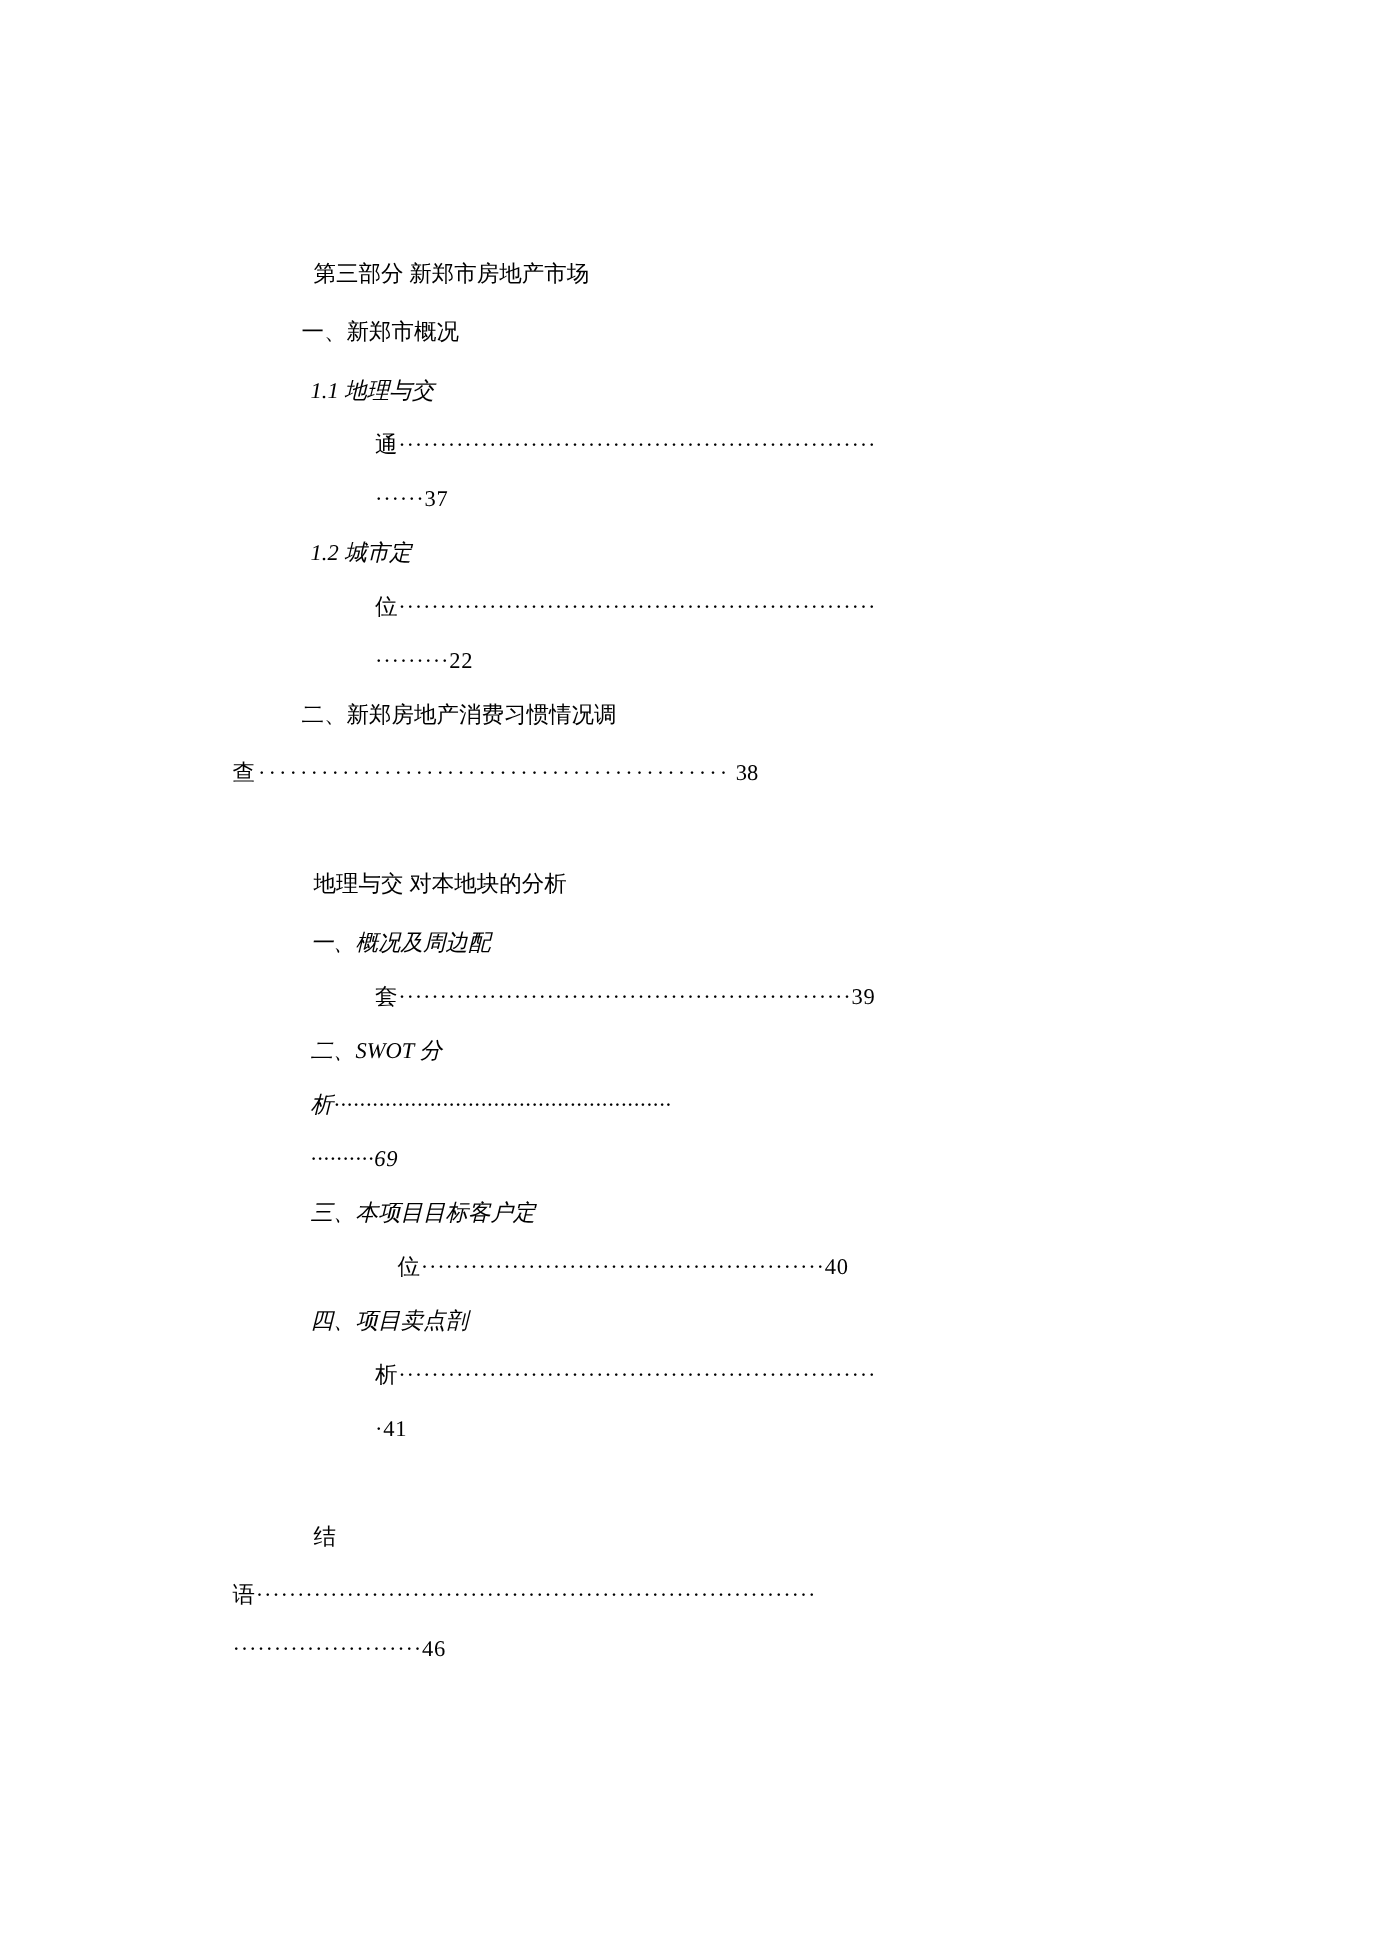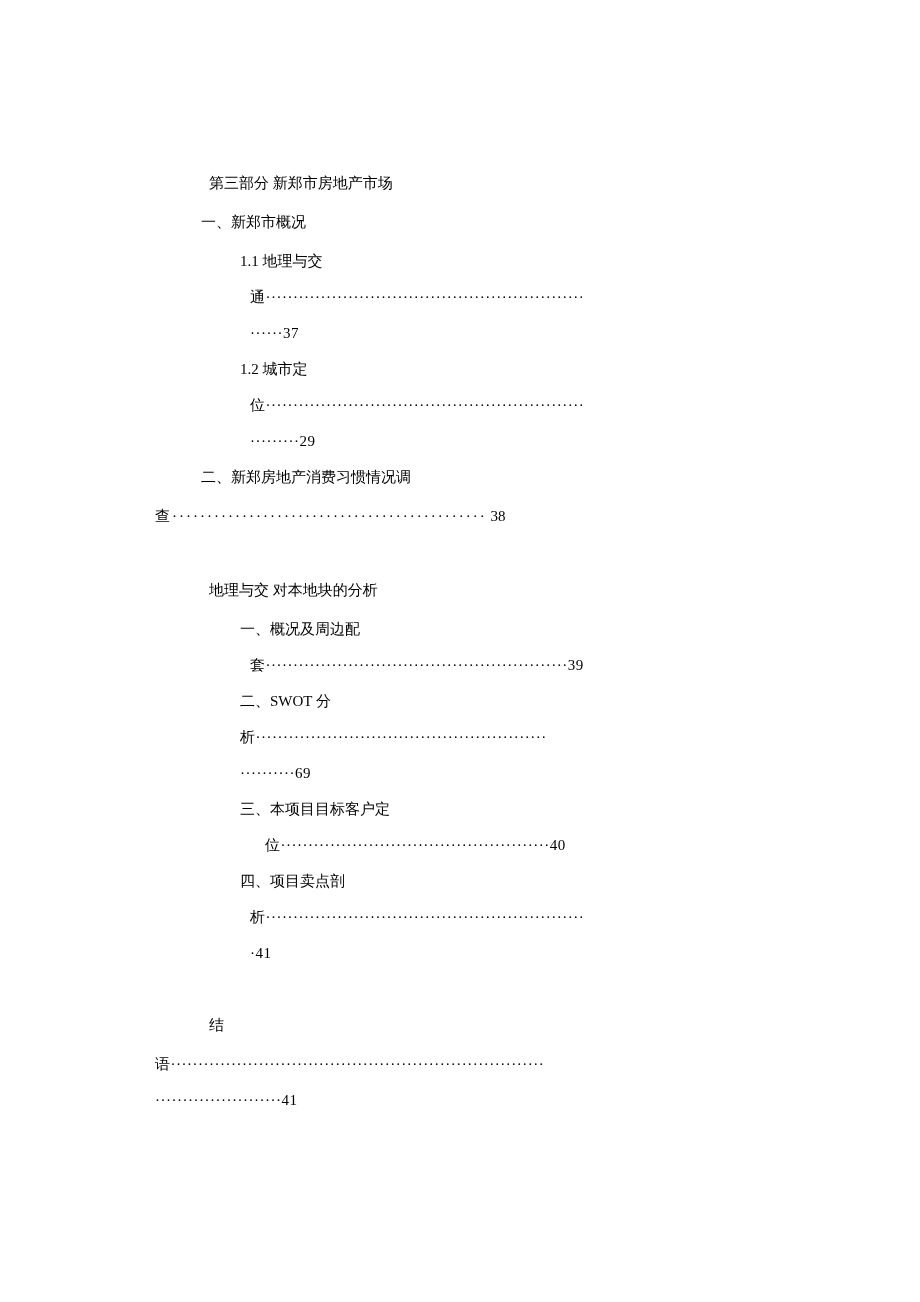--- a/index.html
+++ b/index.html
@@ -28,21 +28,22 @@
       margin-bottom: 3px;
     }
     .entry-block {
       margin-left: 95px;
       text-align: justify;
       text-justify: inter-character;
       word-break: break-all;
       letter-spacing: 0.5px;
     }
     .entry-block-indent {
-      margin-left: 85px;
+      margin-left: 52px;
+      font-style: italic;
     }
     .entry-full {
       margin-left: 0;
       text-align: justify;
       text-justify: inter-character;
       word-break: break-all;
     }
     .dot-leader {
       letter-spacing: 2px;
     }
@@ -69,21 +70,21 @@
 </div>
 <div class="entry-block">
   <span class="dot-leader-tight">······37</span>
 </div>
 
 <div class="entry-block-indent">1.2 城市定</div>
 <div class="entry-block">
   <span class="dot-leader-tight">位··························································</span>
 </div>
 <div class="entry-block">
-  <span class="dot-leader-tight">·········29</span>
+  <span class="dot-leader-tight">·········22</span>
 </div>
 
 <div class="entry-l1">二、新郑房地产消费习惯情况调</div>
 <div class="entry-full">
   <span class="dot-leader">查·············································</span>
   <span>38</span>
 </div>
 
 <div class="spacer-large"></div>
 
@@ -115,14 +116,14 @@
   <span class="dot-leader-tight">·41</span>
 </div>
 
 <div class="spacer-medium"></div>
 
 <div class="section-title">结</div>
 <div class="entry-full">
   <span class="dot-leader-tight">语····································································</span>
 </div>
 <div class="entry-full">
-  <span class="dot-leader-tight">·······················41</span>
+  <span class="dot-leader-tight">·······················46</span>
 </div>
 
 </body></html>

